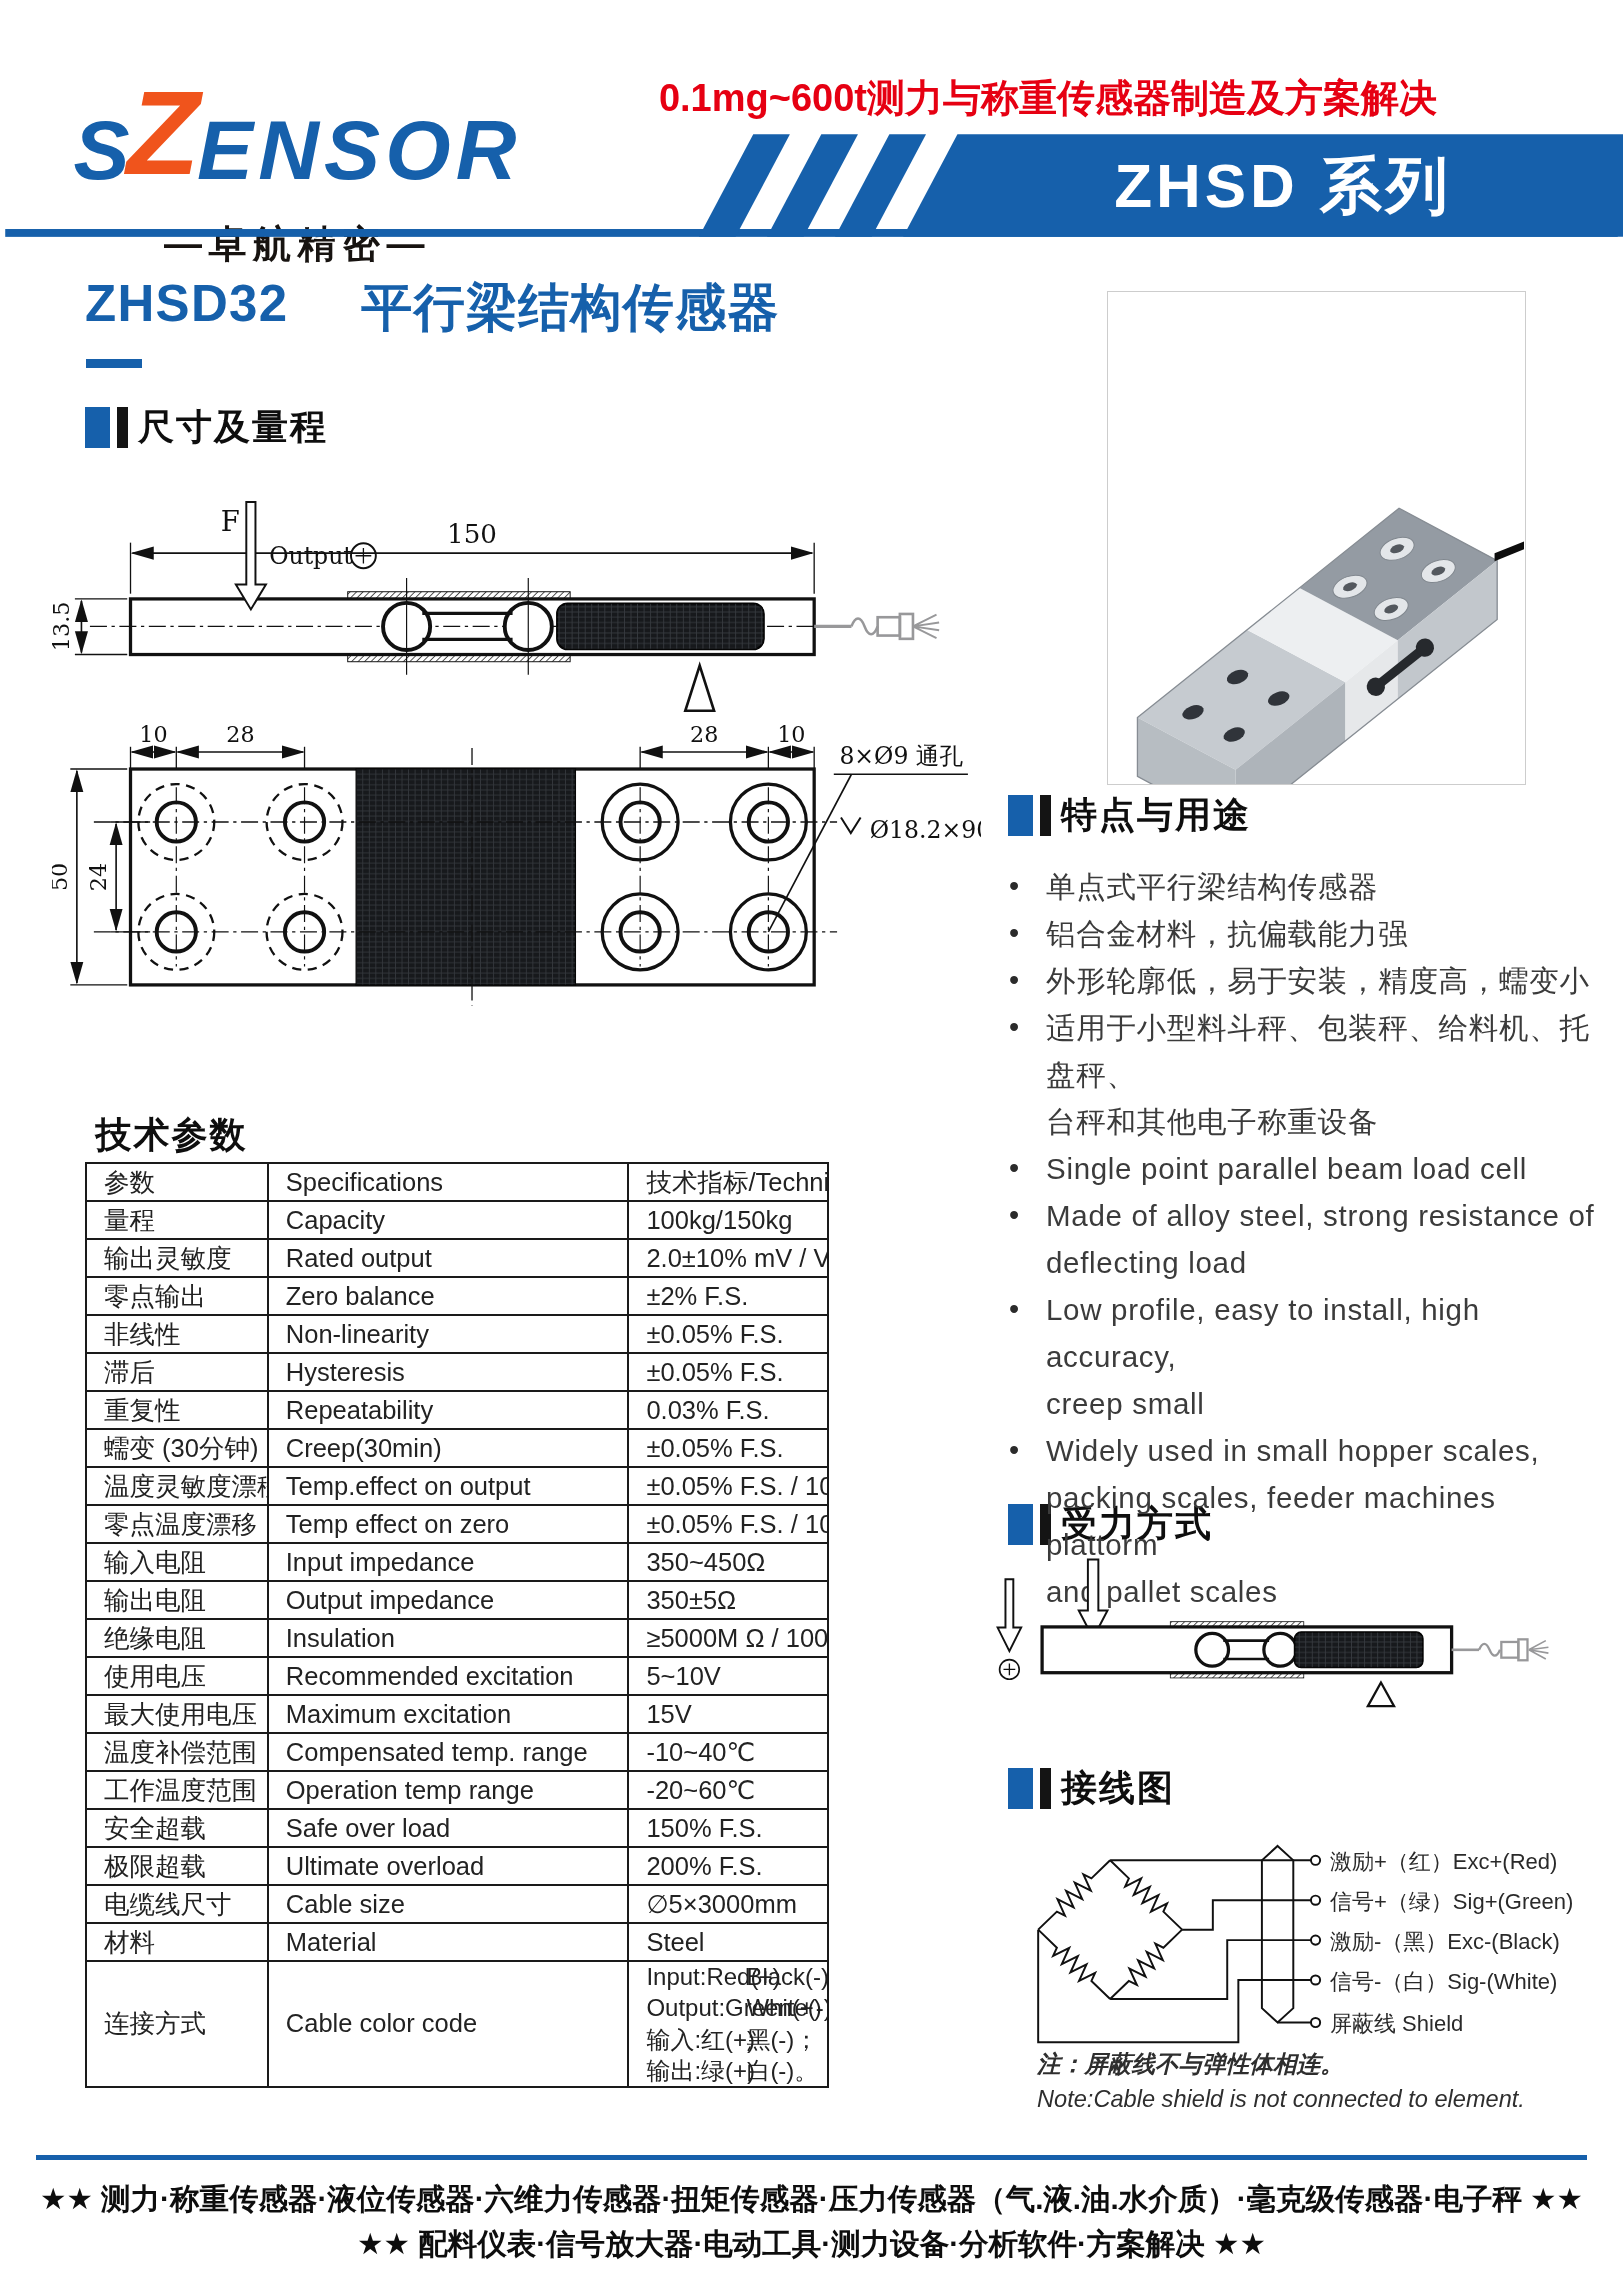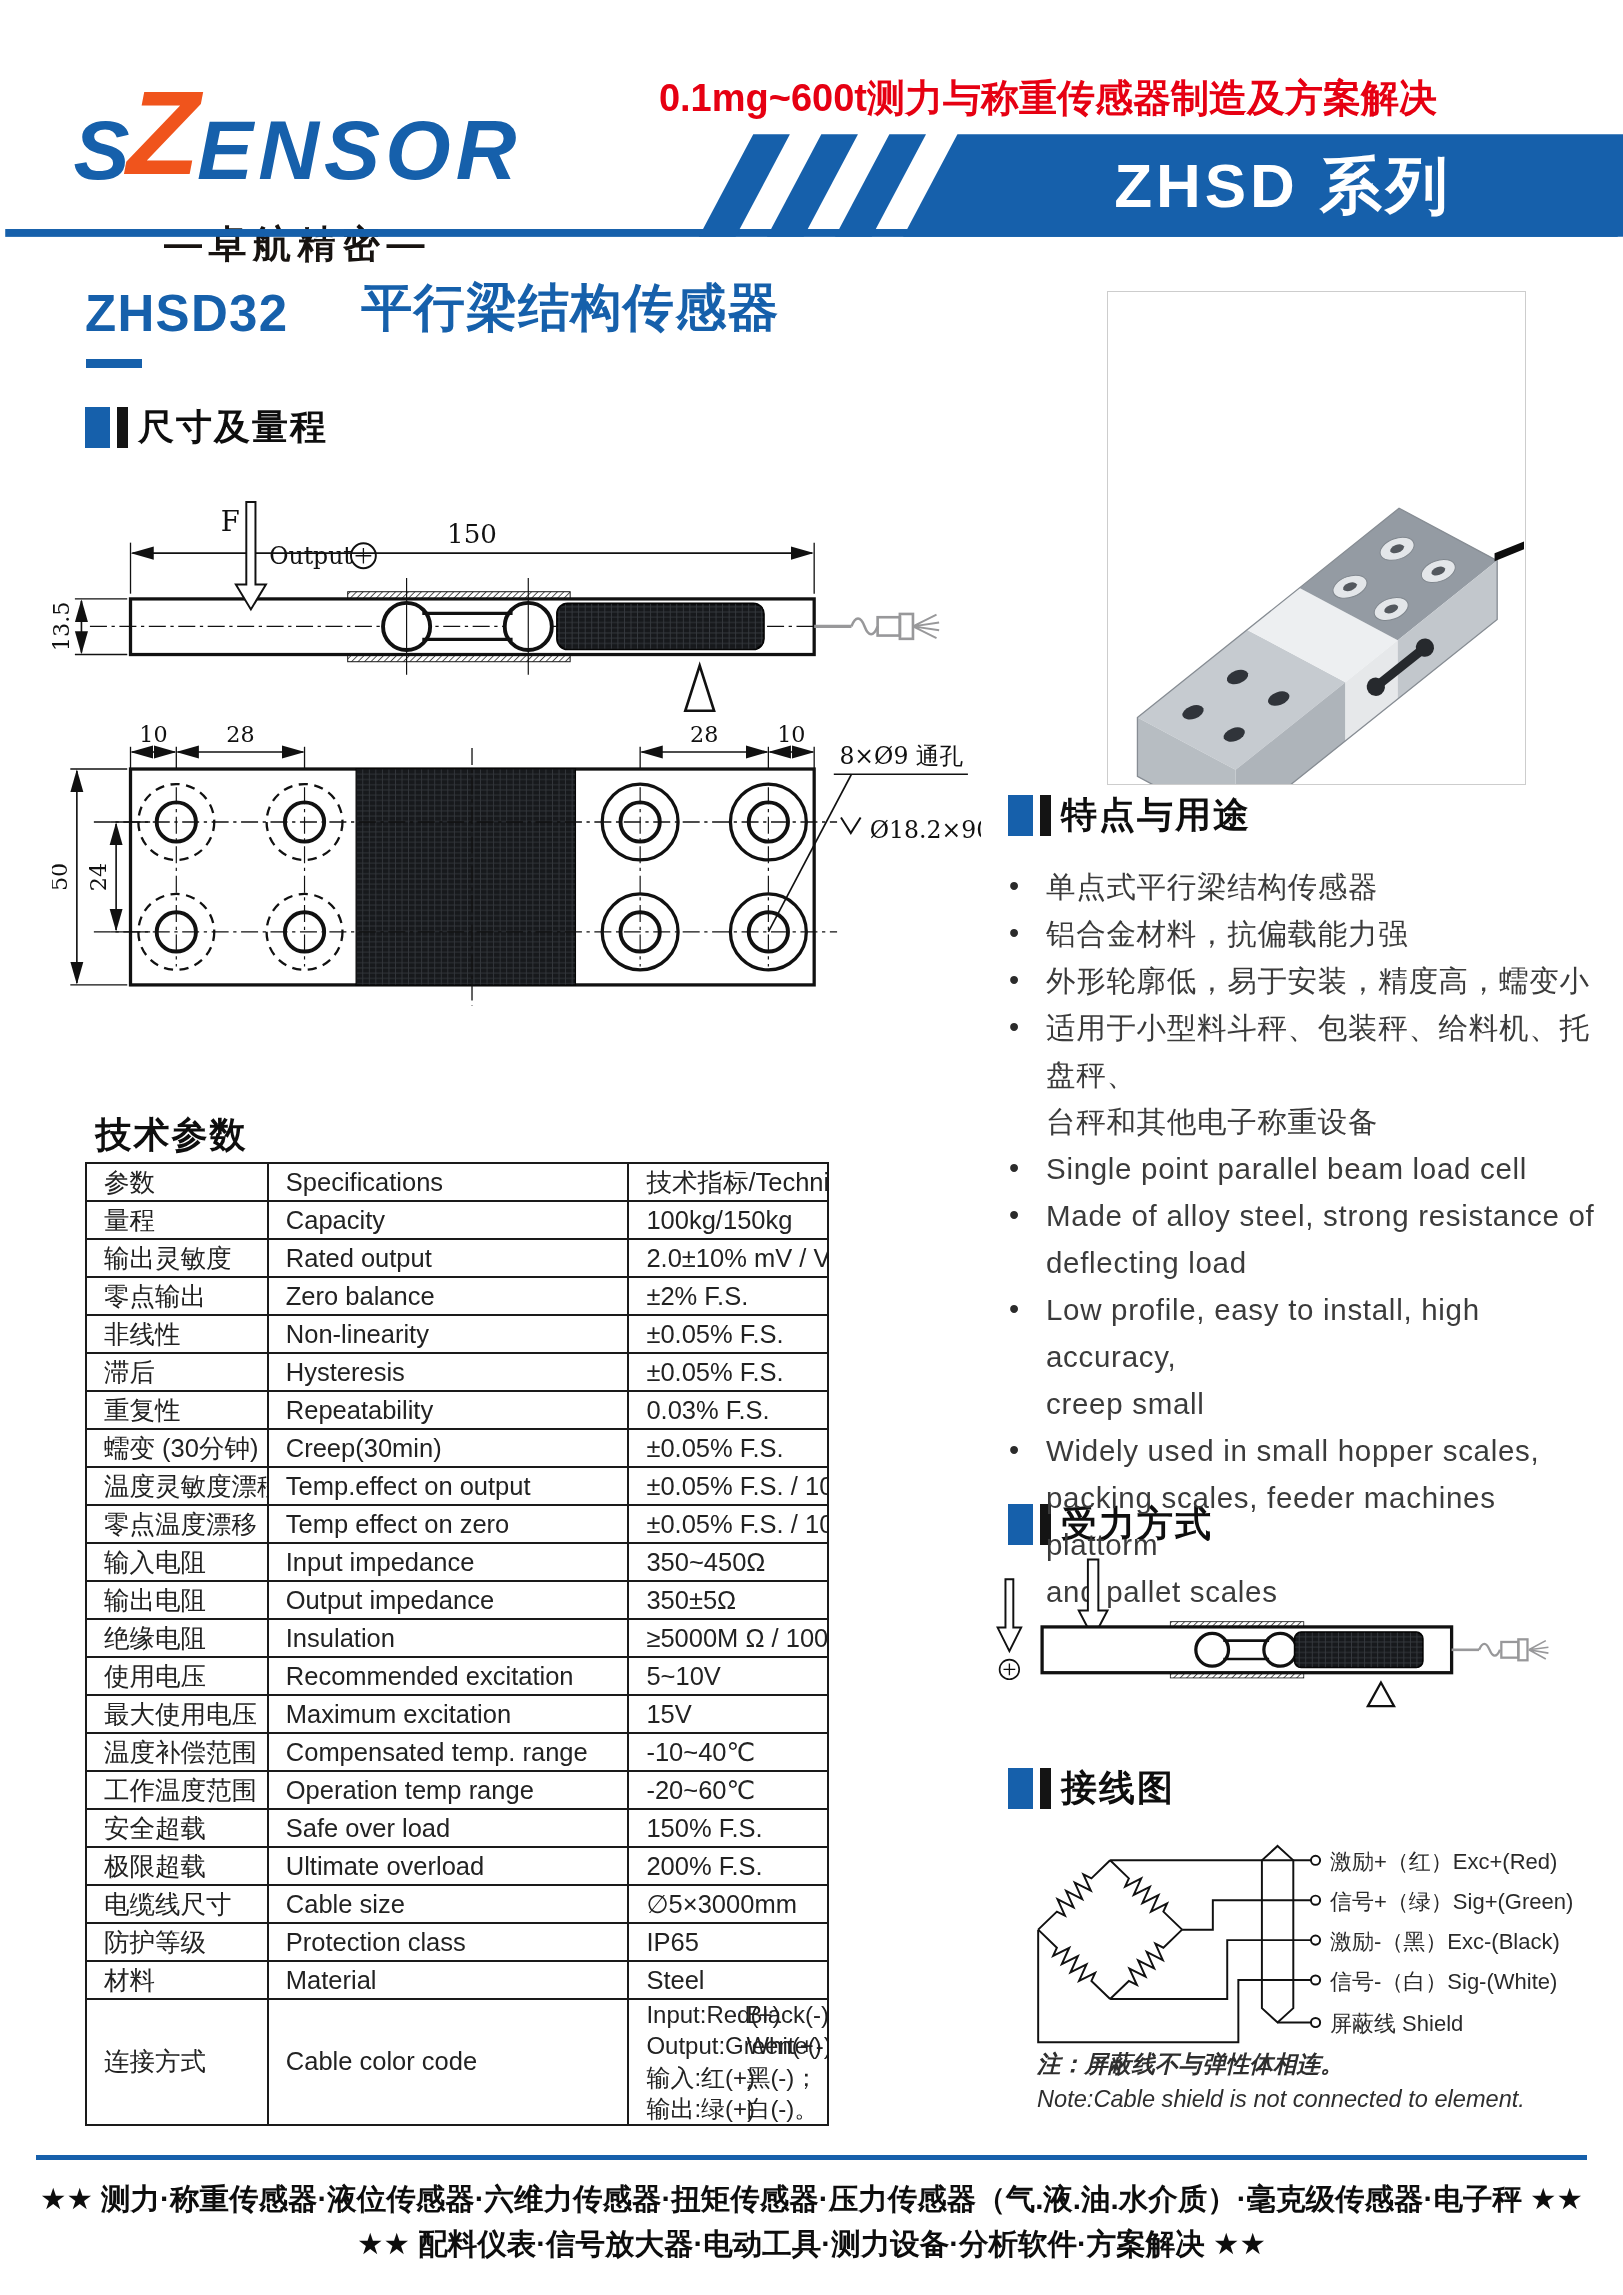--- a/index.html
+++ b/index.html
@@ -14,21 +14,21 @@
   .wordmark{display:flex;align-items:flex-end;justify-content:center;font-style:italic;font-weight:900;color:var(--blue);line-height:1;}
   .wm-s{font-size:84px;}
   .wm-z{font-size:119px;color:#f0541c;margin:0 -2.6px;}
   .wm-rest{font-size:84px;letter-spacing:5.2px;}
   .logo-sub{margin-top:27px;text-align:center;font-size:38px;font-weight:900;color:#171310;letter-spacing:6.5px;white-space:nowrap;}
   .tagline{left:655px;top:73px;width:782px;text-align:right;font-size:38px;font-weight:800;color:var(--red);white-space:nowrap;}
   .band-svg{left:0;top:134px;}
   .series{left:1008px;top:144px;width:550px;text-align:center;font-size:62px;font-weight:900;color:#fff;letter-spacing:3.9px;white-space:nowrap;}
 
   
-  .title-row{left:85px;top:274px;display:flex;gap:73px;align-items:flex-end;}
+  .title-row{left:85px;top:274px;display:flex;gap:73px;align-items:flex-start;}
   .title-row span{font-size:51px;font-weight:900;color:var(--blue);letter-spacing:1.3px;white-space:nowrap;}
   .title-underline{left:86px;top:359px;width:56px;height:8.5px;background:var(--blue);}
 
   
   .sechead{position:absolute;display:flex;align-items:center;height:42px;}
   .sb-blue{width:25px;height:41px;background:var(--blue);}
   .sb-black{width:11px;height:41px;background:#141414;margin-left:6.5px;}
   .sechead h2{margin:0 0 0 10.5px;font-size:36px;font-weight:900;color:#0e0e0e;letter-spacing:2px;white-space:nowrap;}
 
   
@@ -452,25 +452,20 @@
         </tr>
         <tr>
           <td class="c1">极限超载</td>
           <td class="c2">Ultimate overload</td>
           <td class="c3">200% F.S.</td>
         </tr>
         <tr>
           <td class="c1">电缆线尺寸</td>
           <td class="c2">Cable size</td>
           <td class="c3">∅5×3000mm</td>
-        </tr>
-        <tr>
-          <td class="c1">防护等级</td>
-          <td class="c2">Protection class</td>
-          <td class="c3">IP65</td>
         </tr>
         <tr>
           <td class="c1">材料</td>
           <td class="c2">Material</td>
           <td class="c3">Steel</td>
         </tr>
         <tr class="cable-row">
           <td class="c1">连接方式</td>
           <td class="c2">Cable color code</td>
           <td class="c3">

